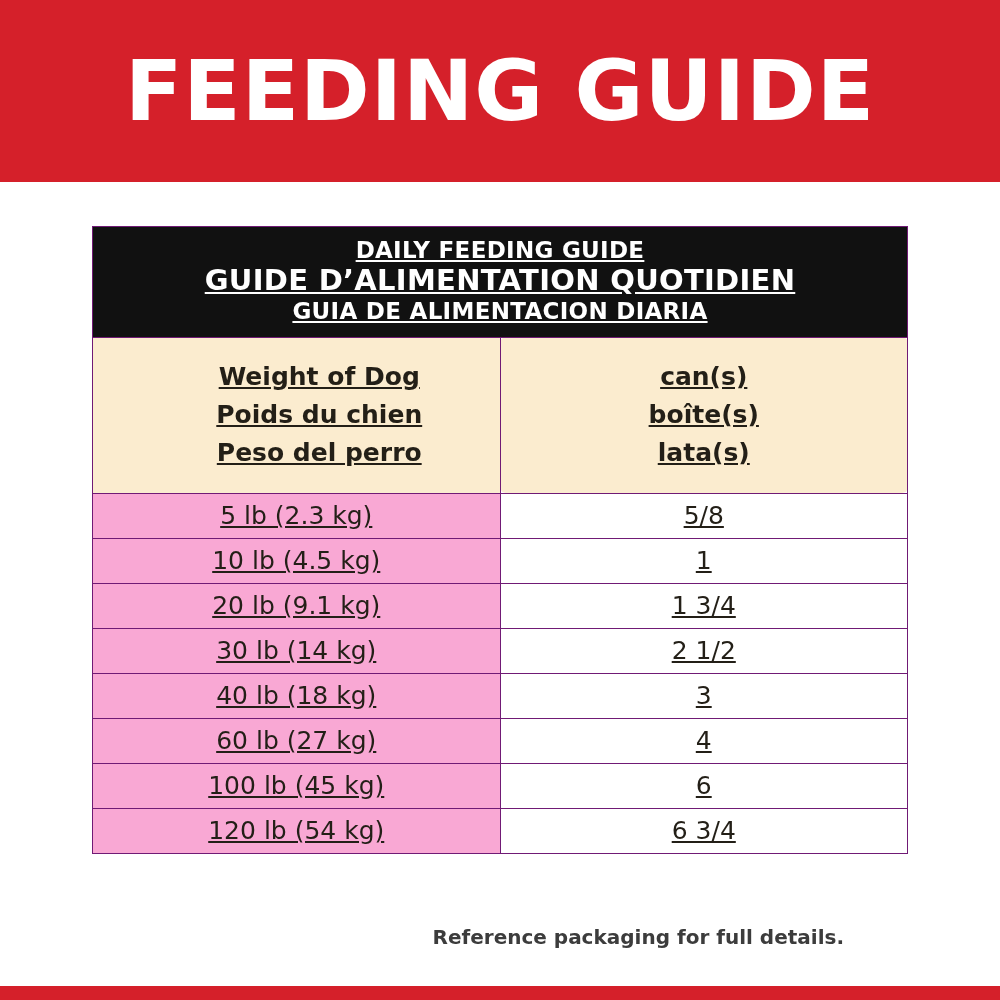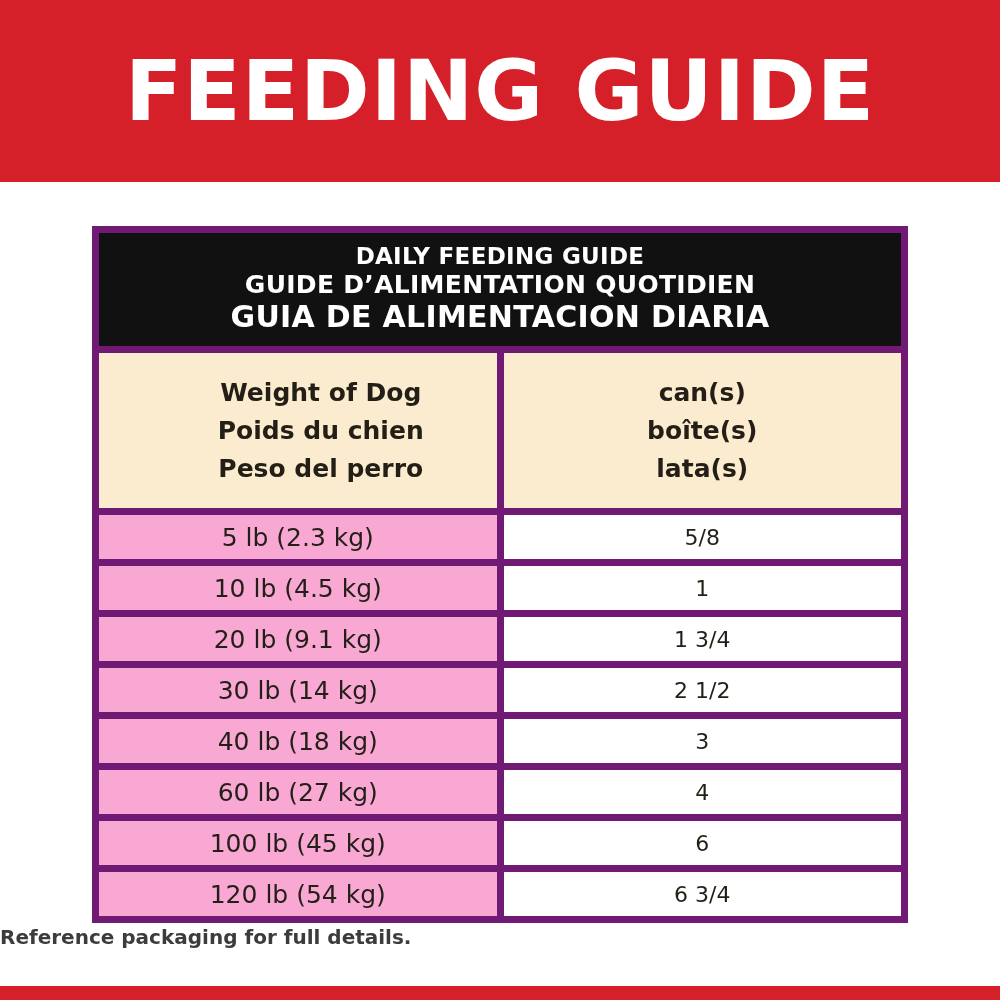--- a/index.html
+++ b/index.html
@@ -44,36 +44,37 @@
     left: 92px;
     top: 226px;
     width: 816px;
   }
   table.feeding {
     border-collapse: collapse;
     width: 100%;
     table-layout: fixed;
   }
   table.feeding td, table.feeding th {
-    border: 7px solid #701a75;
+    border: 1px solid #701a75;
     padding: 0;
+    text-decoration: underline;
   }
 
   
   .hdr-band {
     background: #111111;
     color: #ffffff;
     text-align: center;
     padding: 10px 6px 12px 6px !important;
     font-family: "DejaVu Sans", sans-serif;
     font-weight: bold;
   }
   .hdr-line-1 { font-size: 23px; line-height: 1.17; letter-spacing: 0.3px; }
-  .hdr-line-2 { font-size: 25px; line-height: 1.17; letter-spacing: 0.3px; }
-  .hdr-line-3 { font-size: 30px; line-height: 1.17; letter-spacing: 0.3px; }
+  .hdr-line-2 { font-size: 29px; line-height: 1.17; letter-spacing: 0.3px; }
+  .hdr-line-3 { font-size: 23px; line-height: 1.17; letter-spacing: 0.3px; }
 
   
   .col-head {
     background: #fbeccf;
     color: #231f17;
     font-family: "DejaVu Sans", sans-serif;
     font-weight: bold;
     height: 155px;
     vertical-align: middle;
   }
@@ -98,33 +99,33 @@
     font-family: "DejaVu Sans", sans-serif;
     font-size: 25px;
     color: #231f17;
     height: 44px;
     white-space: nowrap;
   }
   td.amount {
     background: #ffffff;
     text-align: center;
     font-family: "DejaVu Sans", sans-serif;
-    font-size: 22px;
+    font-size: 25px;
     color: #231f17;
     height: 44px;
     white-space: nowrap;
   }
 
   
   .footnote {
     position: absolute;
     left: 0;
     top: 925px;
     width: 844px;
-    text-align: left;
+    text-align: right;
     font-family: "DejaVu Sans", sans-serif;
     font-weight: bold;
     font-size: 20px;
     color: #3c3c3c;
   }
 
   
   .bottom-bar {
     position: absolute;
     left: 0;

